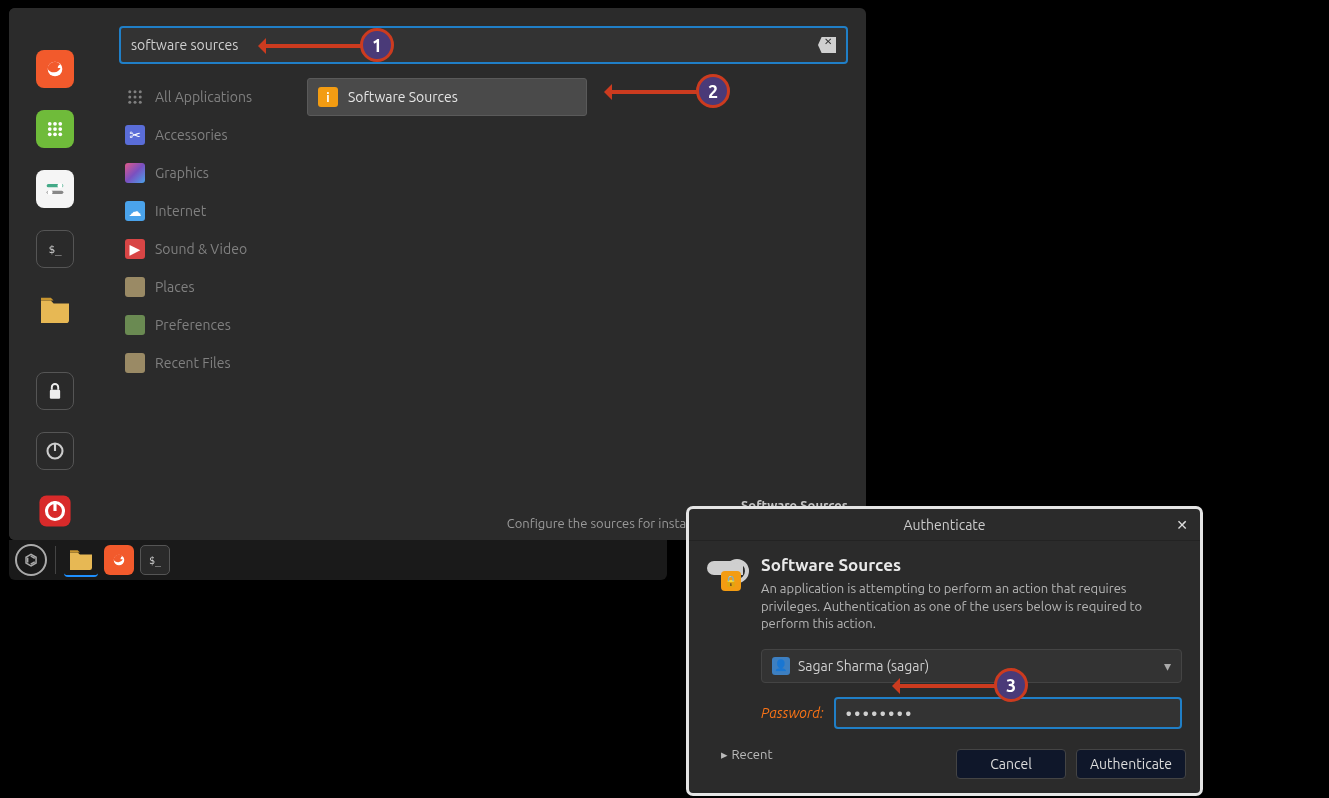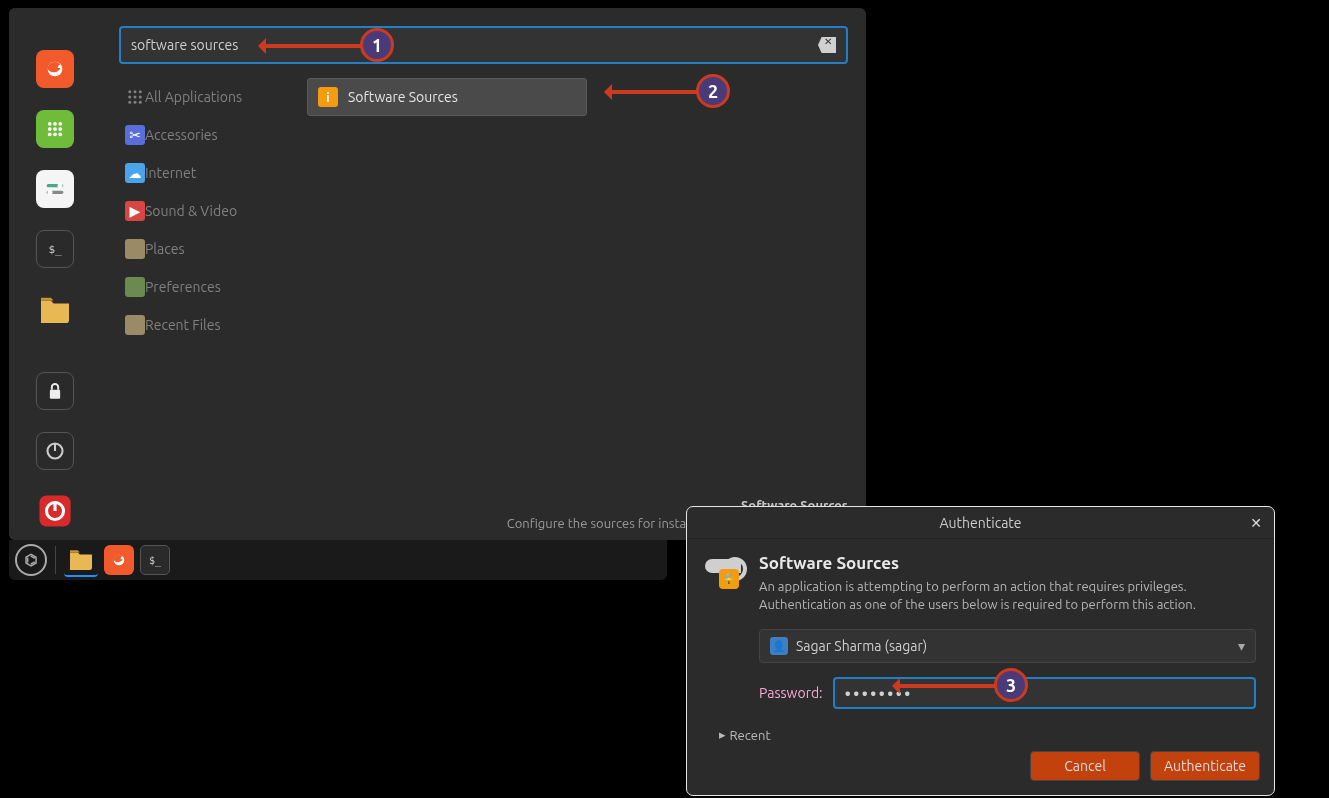--- a/index.html
+++ b/index.html
@@ -50,21 +50,21 @@
       background: #d0d0d0;
       clip-path: polygon(20% 0, 100% 0, 100% 100%, 20% 100%, 0 50%);
       position: relative;
     }
     .clear-ic::after {
       content: "✕"; position: absolute; left: 6px; top: -1px; font-size: 10px; color: #333;
     }
     .menu-cols { display: flex; margin-top: 14px; flex: 1; }
     .cat-col { width: 180px; }
     .cat-item {
-      display: flex; align-items: center; 
+      display: flex; align-items: center; gap: 10px;
       height: 38px; padding: 0 6px;
       color: #808080; font-size: 14px;
       cursor: pointer;
     }
     .cat-icon { width: 20px; height: 20px; border-radius: 3px; display: flex; align-items: center; justify-content: center; }
     .results-col { flex: 1; padding-left: 8px; }
     .result-item {
       display: flex; align-items: center; gap: 10px;
       height: 38px; padding: 0 10px;
       color: #e5e5e5; font-size: 14px;
@@ -114,23 +114,23 @@
         repeating-linear-gradient(90deg, #0d0d0d 0 78px, #050505 78px 82px);
       background-blend-mode: multiply;
       z-index: -1;
       border-radius: 0 6px 0 0;
     }
     
     
     .auth-dialog {
       position: absolute;
       top: 506px; left: 686px;
-      width: 589px; height: 290px;
+      width: 517px; height: 290px;
       background: #2b2b2b;
-      border: 1px solid #e5e5e5;
+      border: 3px solid #e5e5e5;
       border-radius: 7px;
       color: #d0d0d0;
       font-size: 14px;
     }
     .auth-titlebar {
       height: 32px; display: flex; align-items: center; justify-content: center;
       position: relative; color: #ccc; font-size: 14px;
       border-bottom: 1px solid #232323;
     }
     .auth-close {
@@ -163,39 +163,39 @@
       height: 34px;
       background: #333; border: 1px solid #444; border-radius: 4px;
       display: flex; align-items: center; padding: 0 10px; gap: 8px;
     }
     .user-ic { width: 18px; height: 18px; background: #3d7fc1; border-radius: 3px; display:flex; align-items:center; justify-content:center; font-size:11px; color:#fff;}
     .auth-user .chev { margin-left: auto; color: #aaa; }
     .auth-pw-row {
       margin: 14px 0 0 54px;
       display: flex; align-items: center; gap: 10px;
     }
-    .auth-pw-row label { color: #f9a8d4; font-size: 14px; }
+    .auth-pw-row label { color: #f97316; font-size: 14px; font-style: italic; }
     .auth-pw-row input {
       flex: 1; height: 32px;
       background: #333; border: 2px solid #207fc7; border-radius: 4px;
       padding: 0 10px; color: #d0d0d0; font-size: 18px; letter-spacing: 2px;
       outline: none;
     }
     .auth-details {
       margin: 18px 0 0 14px;
       display: flex; align-items: center; gap: 4px;
       color: #bbb; font-size: 13px; cursor: pointer;
     }
     .auth-buttons {
       position: absolute; right: 14px; bottom: 14px;
       display: flex; gap: 10px;
     }
     .auth-buttons button {
       min-width: 110px; height: 30px;
-      background: #c2410c; border: 1px solid #444; border-radius: 4px;
+      background: #0f172a; border: 1px solid #444; border-radius: 4px;
       color: #ddd; font-size: 14px; cursor: pointer; text-align: center;
     }
     
     
     .ann-arrow {
       position: absolute; height: 4px; background: #cc3b1f;
       pointer-events: none;
     }
     .ann-arrow::before {
       content: ""; position: absolute; left: -12px; top: -6px;
@@ -311,20 +311,24 @@
                 </g>
               </svg>
           </span>
           <span>All Applications</span>
         </div>
         <div class="cat-item">
           <span class="cat-icon" style="background:#5a6dd8;color:#fff;">✂</span>
           <span>Accessories</span>
         </div>
         <div class="cat-item">
+          <span class="cat-icon" style="background:linear-gradient(135deg,#e05a8a,#7a50c0,#4aa3eb);"></span>
+          <span>Graphics</span>
+        </div>
+        <div class="cat-item">
           <span class="cat-icon" style="background:#4aa3eb;color:#fff;font-size:13px;">☁</span>
           <span>Internet</span>
         </div>
         <div class="cat-item">
           <span class="cat-icon" style="background:#d84545;color:#fff;">▶</span>
           <span>Sound &amp; Video</span>
         </div>
         <div class="cat-item">
           <span class="cat-icon" style="background:#9a8a65;"></span>
           <span>Places</span>

